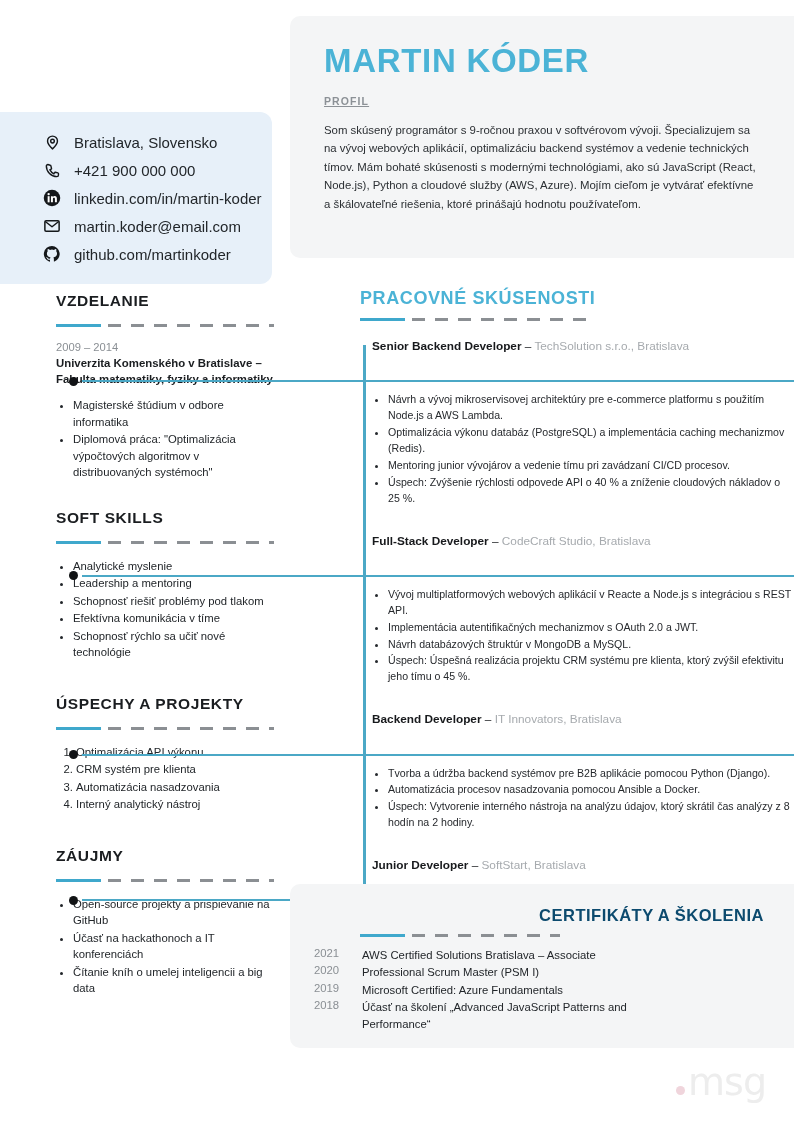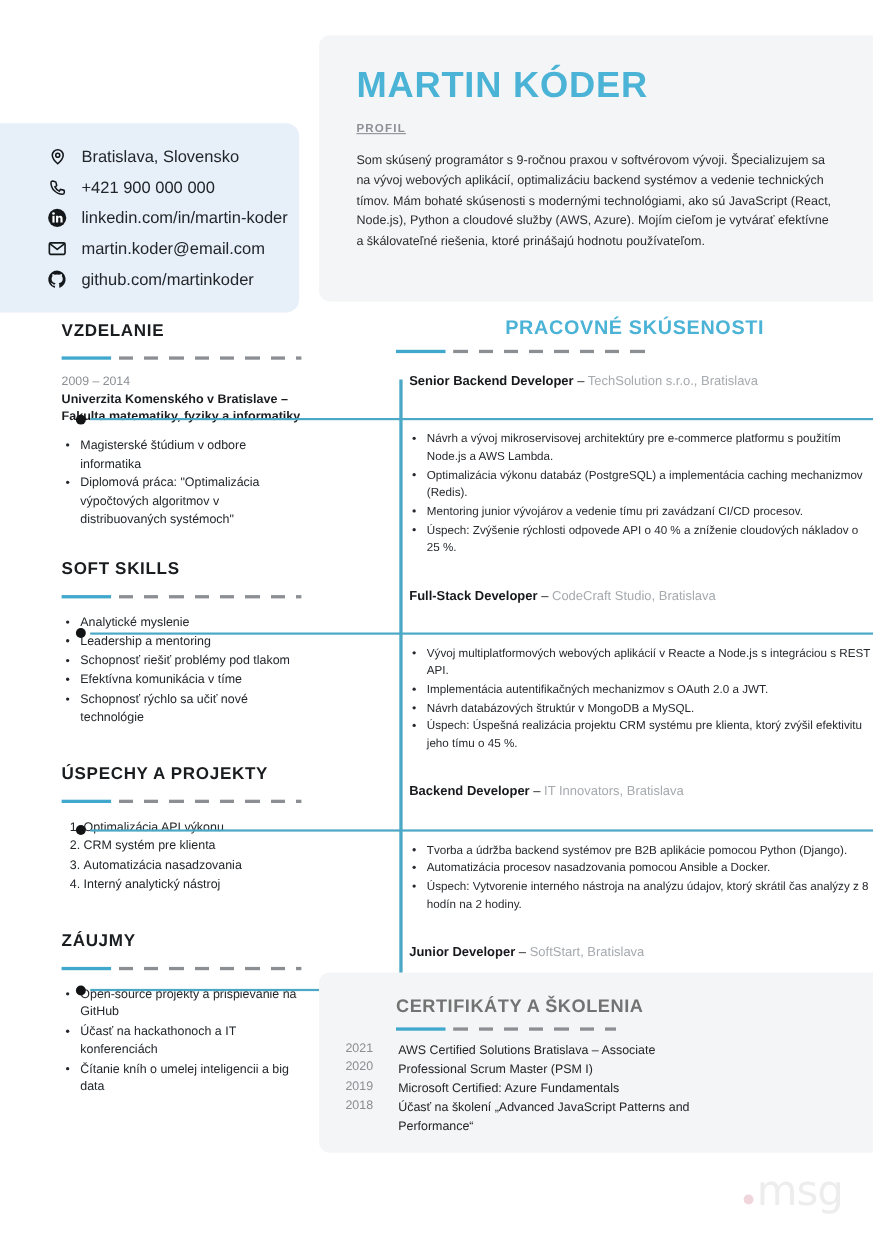--- a/index.html
+++ b/index.html
@@ -17,21 +17,21 @@
     width: 794px;
     height: 1123px;
     overflow: hidden;
     background: #ffffff;
   }
 
   
   .header-card {
     position: absolute;
     left: 290px;
-    top: 32px;
+    top: 16px;
     width: 504px;
     height: 242px;
     background: #F4F5F6;
     border-radius: 10px 0 0 10px;
     padding: 28px 34px 20px 34px;
   }
   .name {
     font-size: 33px;
     font-weight: 700;
     letter-spacing: 0.7px;
@@ -153,21 +153,20 @@
     top: 288px;
     width: 504px;
   }
   .rsec-title {
     font-size: 18px;
     font-weight: 700;
     letter-spacing: 0.6px;
     color: #4BB3D6;
     text-transform: uppercase;
     padding-left: 70px;
-    text-align: center;
   }
   .rdivider {
     position: relative;
     height: 3px;
     margin: 9px 0 0 70px;
     width: 232px;
   }
   .rdivider .solid {
     position: absolute; left: 0; top: 0;
     width: 45px; height: 3px; background: #3FA8CC;
@@ -240,22 +239,23 @@
     width: 504px;
     height: 164px;
     background: #F4F5F6;
     border-radius: 10px 0 0 10px;
     padding: 22px 30px 18px 70px;
   }
   .cert-title {
     font-size: 16.5px;
     font-weight: 700;
     letter-spacing: 0.5px;
-    color: #737373;
+    color: #0c4a6e;
     text-transform: uppercase;
+    text-align: right;
   }
   .cert-divider {
     position: relative;
     height: 3px;
     margin: 9px 0 10px 0;
     width: 200px;
   }
   .cert-divider .solid {
     position: absolute; left: 0; top: 0;
     width: 45px; height: 3px; background: #3FA8CC;

